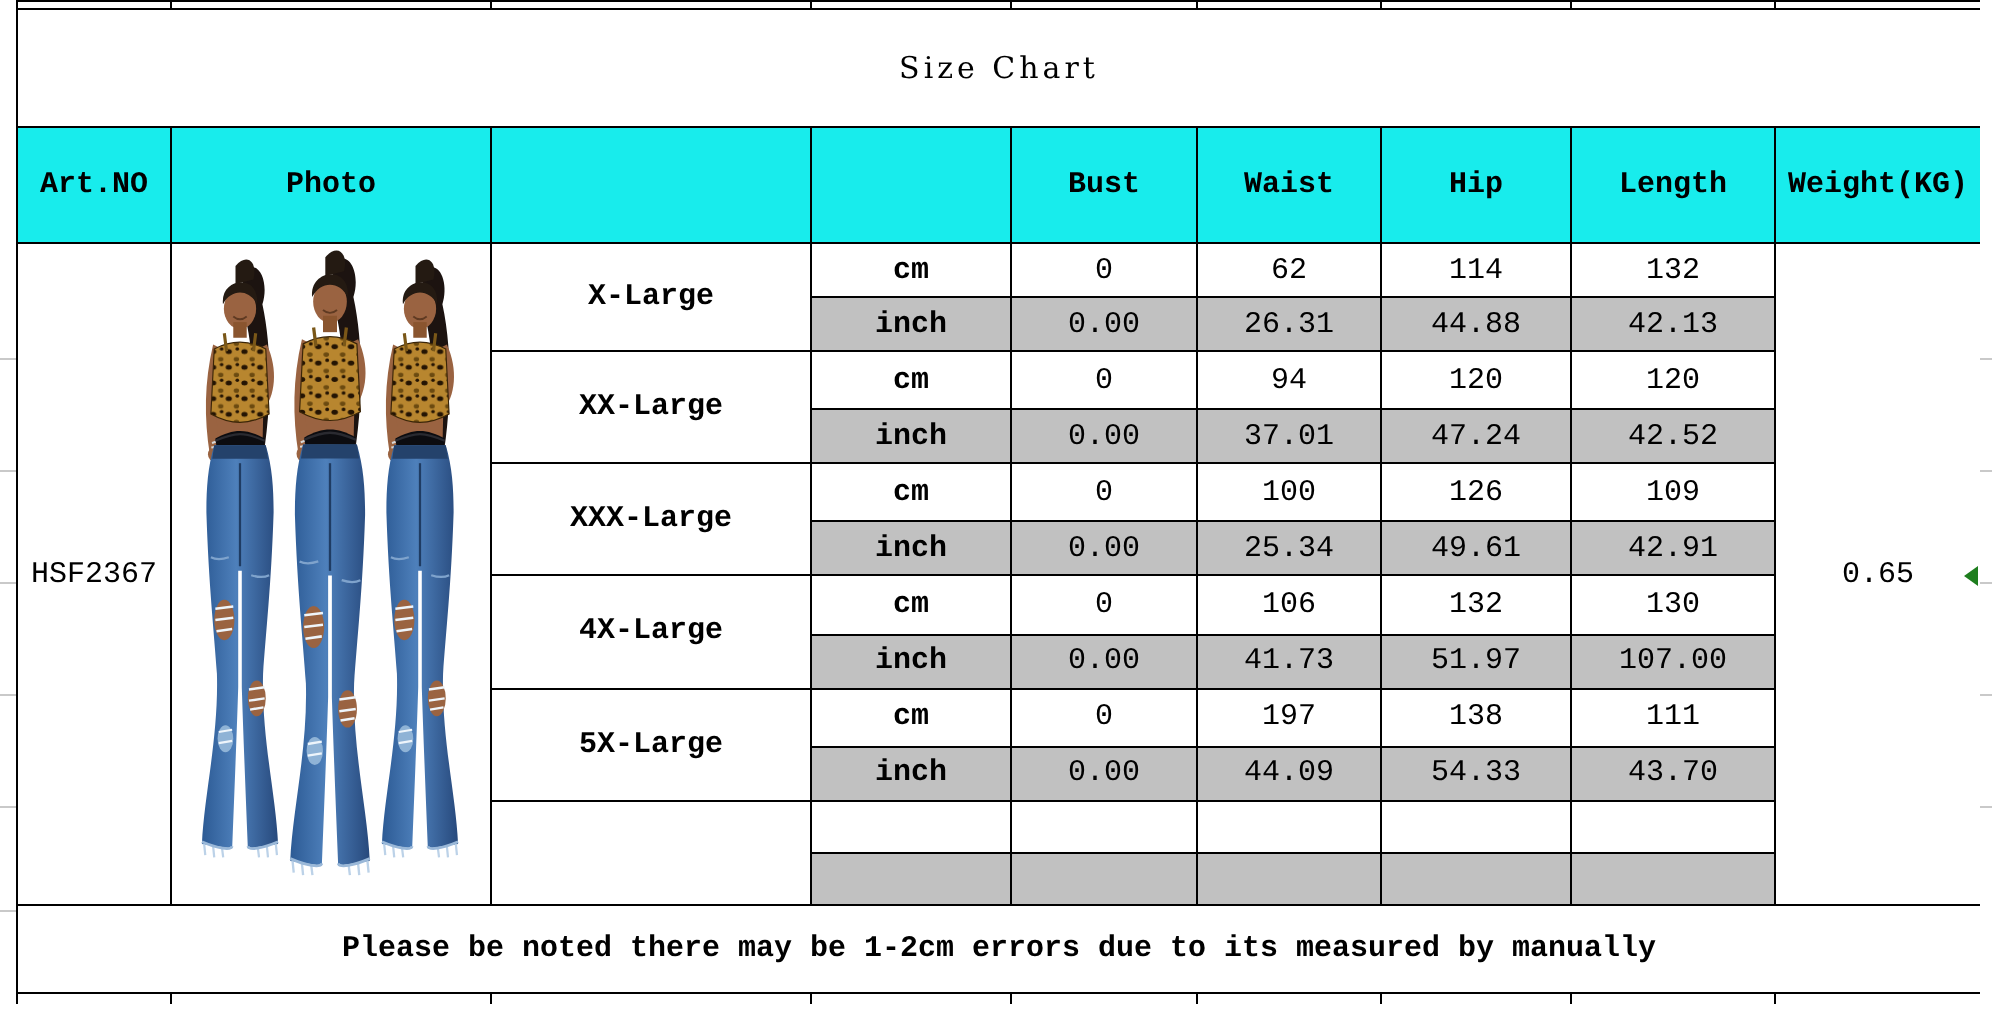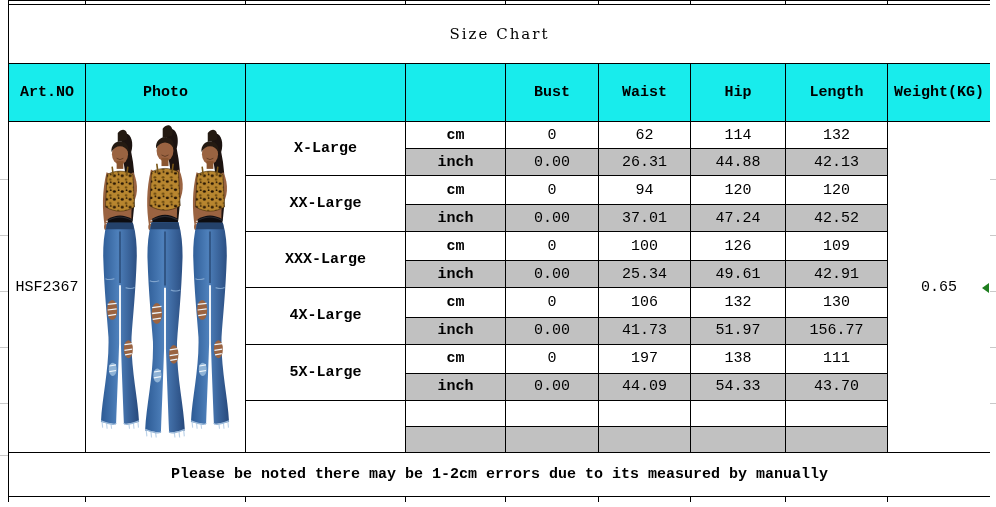--- a/index.html
+++ b/index.html
@@ -210,21 +210,21 @@
       <td>0</td>
       <td>106</td>
       <td>132</td>
       <td>130</td>
     </tr>
     <tr class="h-data">
       <td class="unit gray">inch</td>
       <td class="gray">0.00</td>
       <td class="gray">41.73</td>
       <td class="gray">51.97</td>
-      <td class="gray">156.77</td>
+      <td class="gray">107.00</td>
     </tr>
 
     <tr class="h-data">
       <td rowspan="2" class="size-name">5X-Large</td>
       <td class="unit">cm</td>
       <td>0</td>
       <td>197</td>
       <td>138</td>
       <td>111</td>
     </tr>

